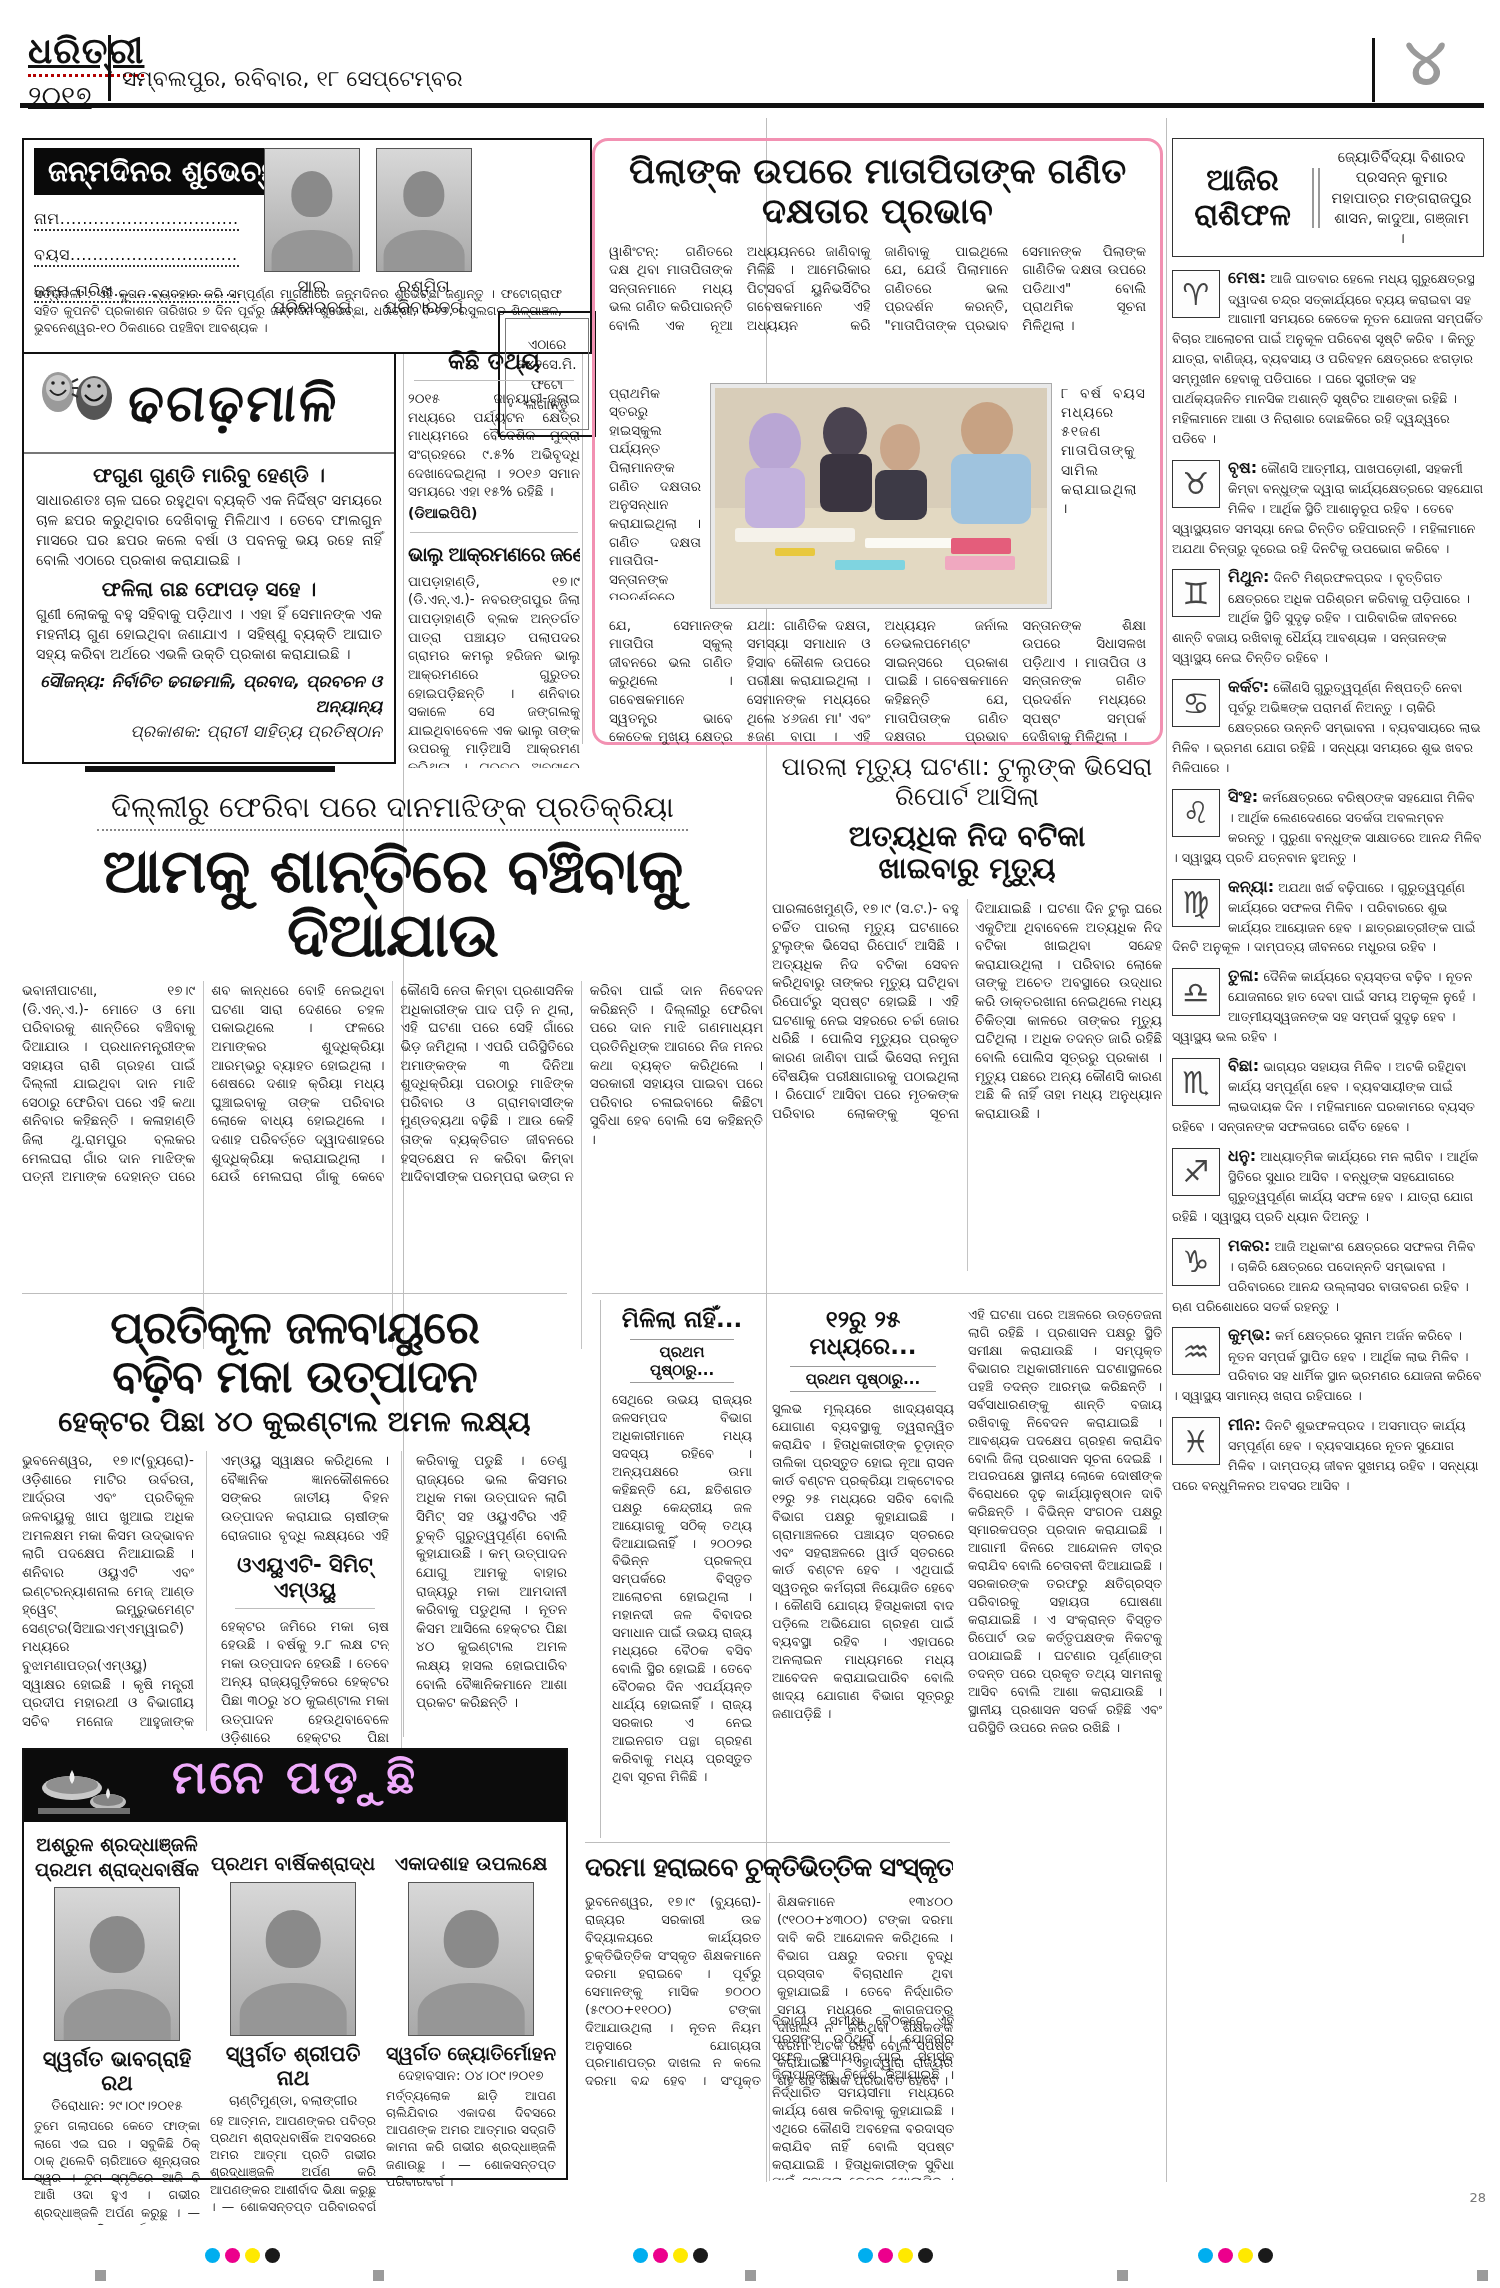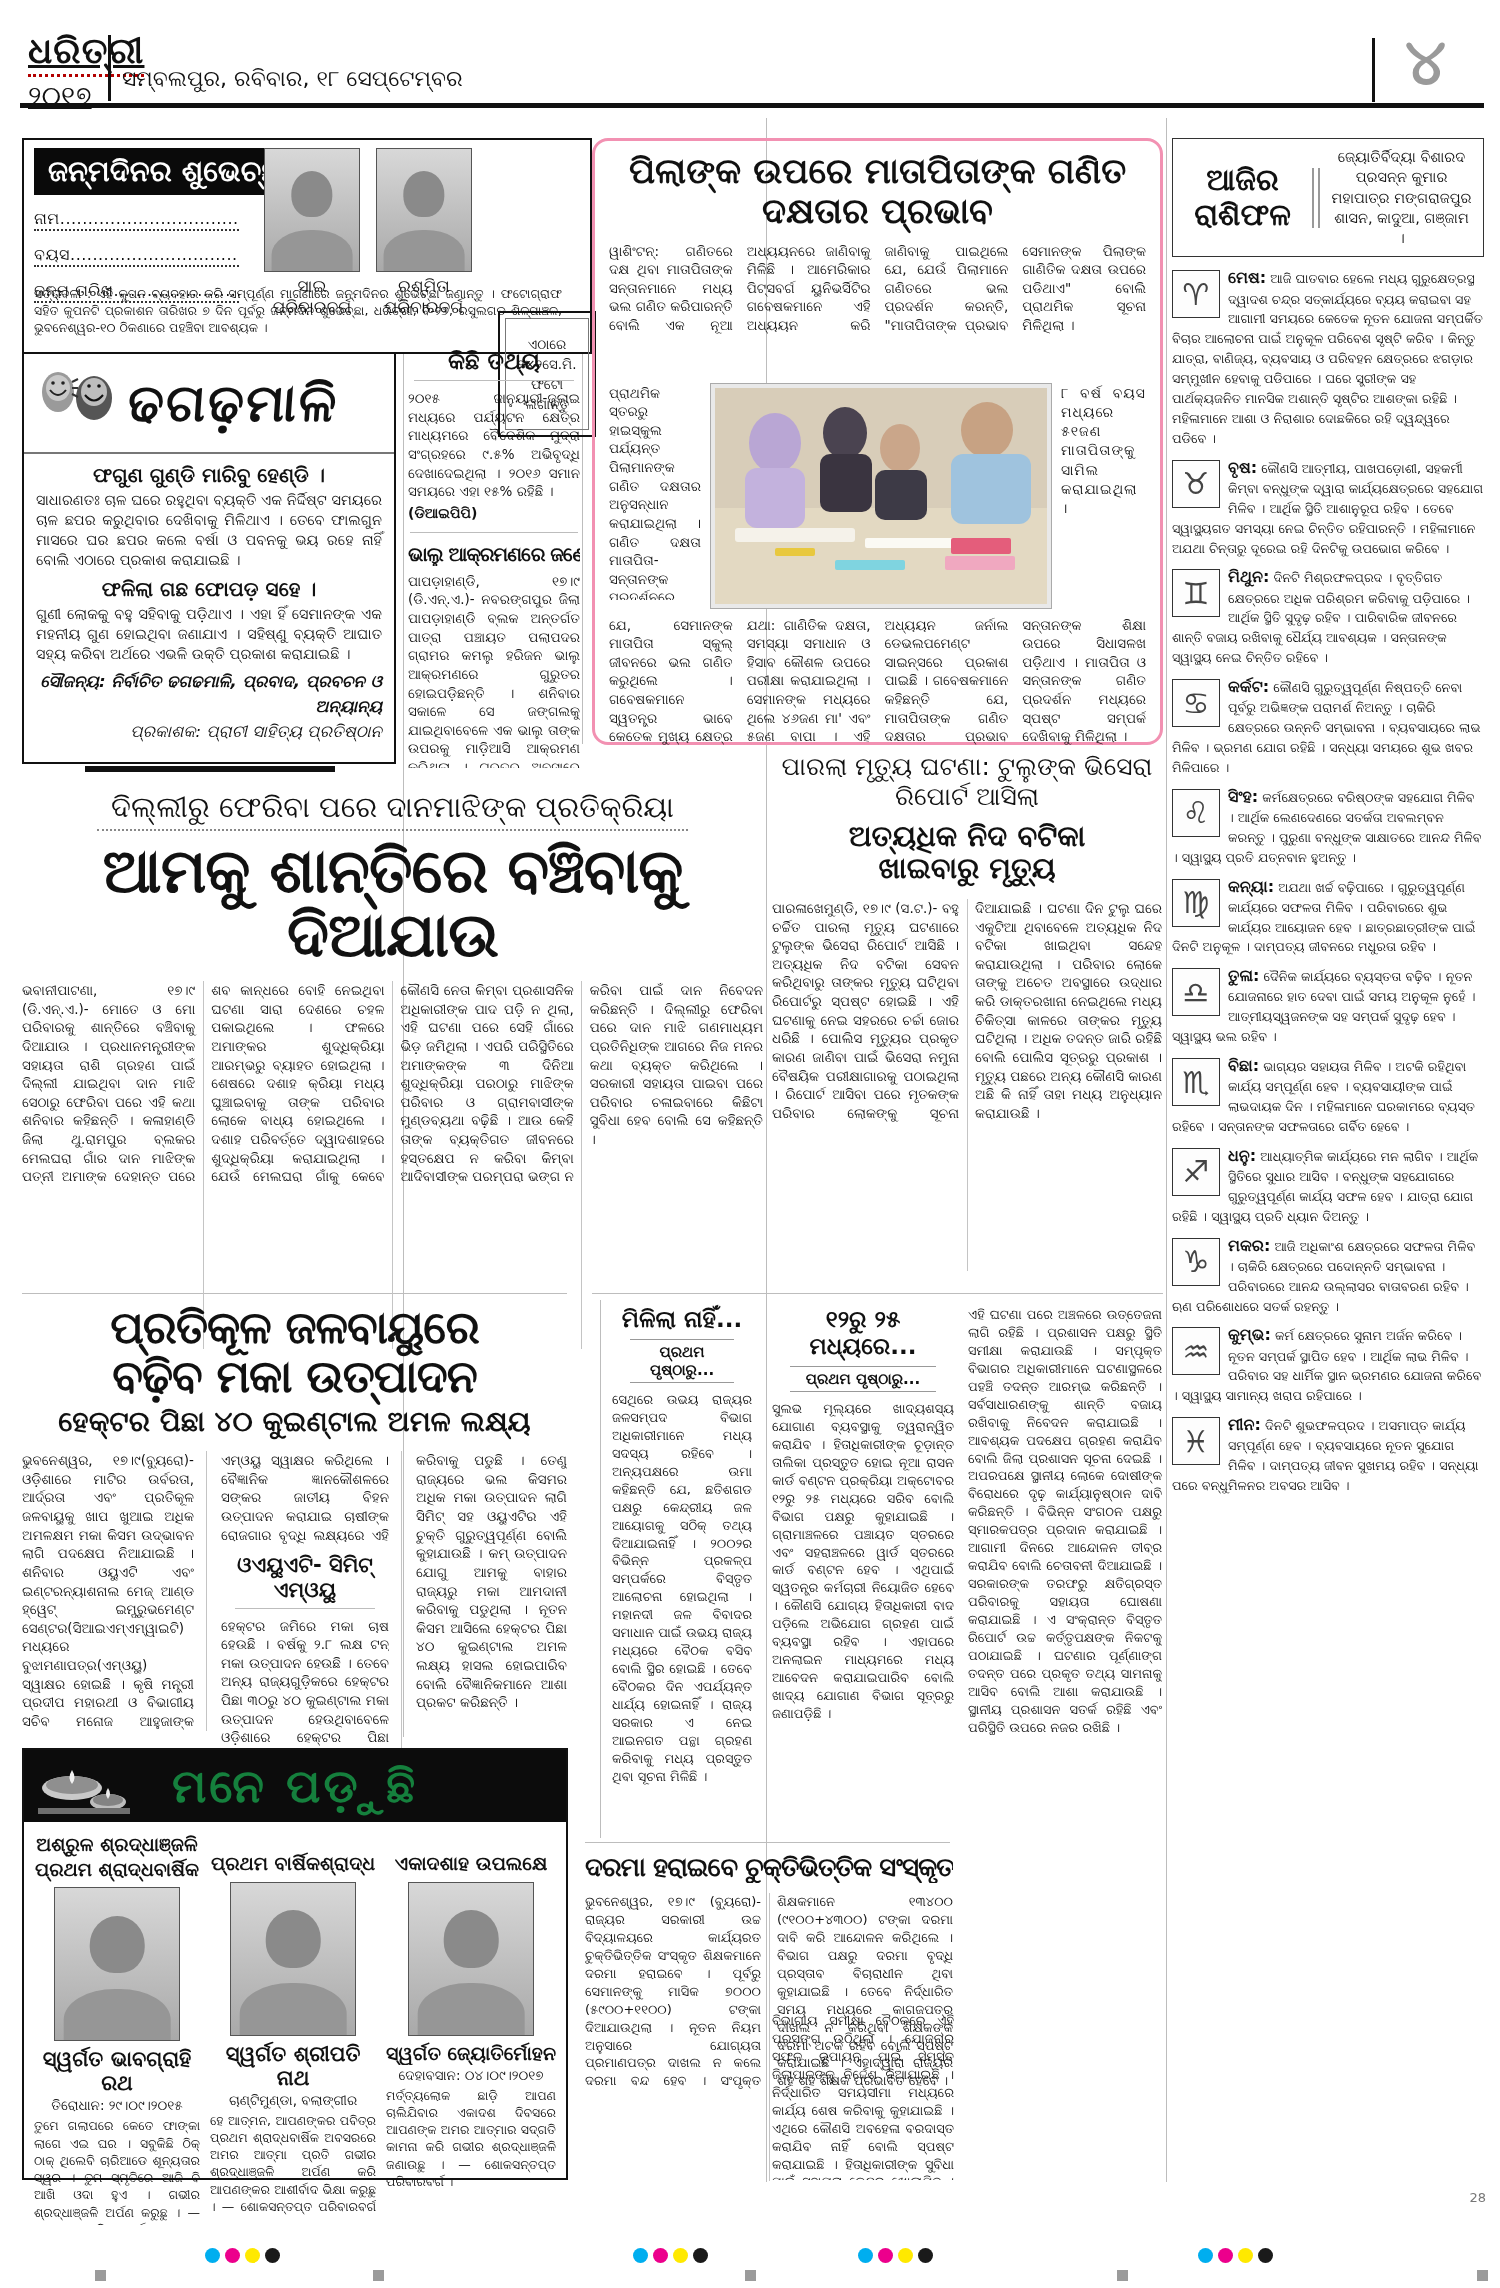--- a/index.html
+++ b/index.html
@@ -41,21 +41,21 @@
   .kicker2{font-size:25px;text-align:center;font-weight:500;}
   .mainhead{font-size:61px;font-weight:bold;text-align:center;letter-spacing:-1px;line-height:1.05;}
   .head44{font-size:29px;font-weight:bold;text-align:center;line-height:1.12;}
   .head46{font-size:45px;font-weight:bold;text-align:center;line-height:1.08;letter-spacing:-1px;}
   .subhead29{font-size:28px;font-weight:bold;text-align:center;}
   .colhead{font-size:23px;font-weight:bold;text-align:center;}
   .fp-sub{font-size:15px;font-weight:bold;text-align:center;border-top:1px solid #999;border-bottom:1px solid #999;padding:3px 0;margin:6px 18px 8px 18px;}
   .cols4{column-count:4;column-gap:16px;column-rule:1px solid #c4c4c4;}
   .cols2{column-count:2;column-gap:16px;column-rule:1px solid #c4c4c4;}
   
-  .mane-banner{background:#0c0c0c;color:#15803d;display:flex;align-items:center;justify-content:center;position:relative;}
+  .mane-banner{background:#0c0c0c;color:#f0abfc;display:flex;justify-content:center;position:relative;}
   .mane-title{font-size:46px;font-weight:bold;letter-spacing:3px;}
   .obit-h{font-size:19px;font-weight:bold;text-align:center;line-height:1.3;}
   .obit-name{font-size:21px;font-weight:bold;text-align:center;margin-top:6px;}
   .obit-meta{font-size:13.5px;text-align:center;margin-top:2px;}
   
   .rashi-entry{margin-bottom:9px;overflow:hidden;}
   .zicon{float:left;width:46px;height:46px;border:1.5px solid #333;margin:3px 8px 2px 0;display:flex;align-items:center;justify-content:center;font-size:30px;color:#444;background:#fdfdfd;}
   .zname{font-weight:bold;font-size:16px;}
   .ztext{font-size:12.8px;line-height:1.32;text-align:justify;}
   .dots{position:absolute;display:flex;gap:5px;}

